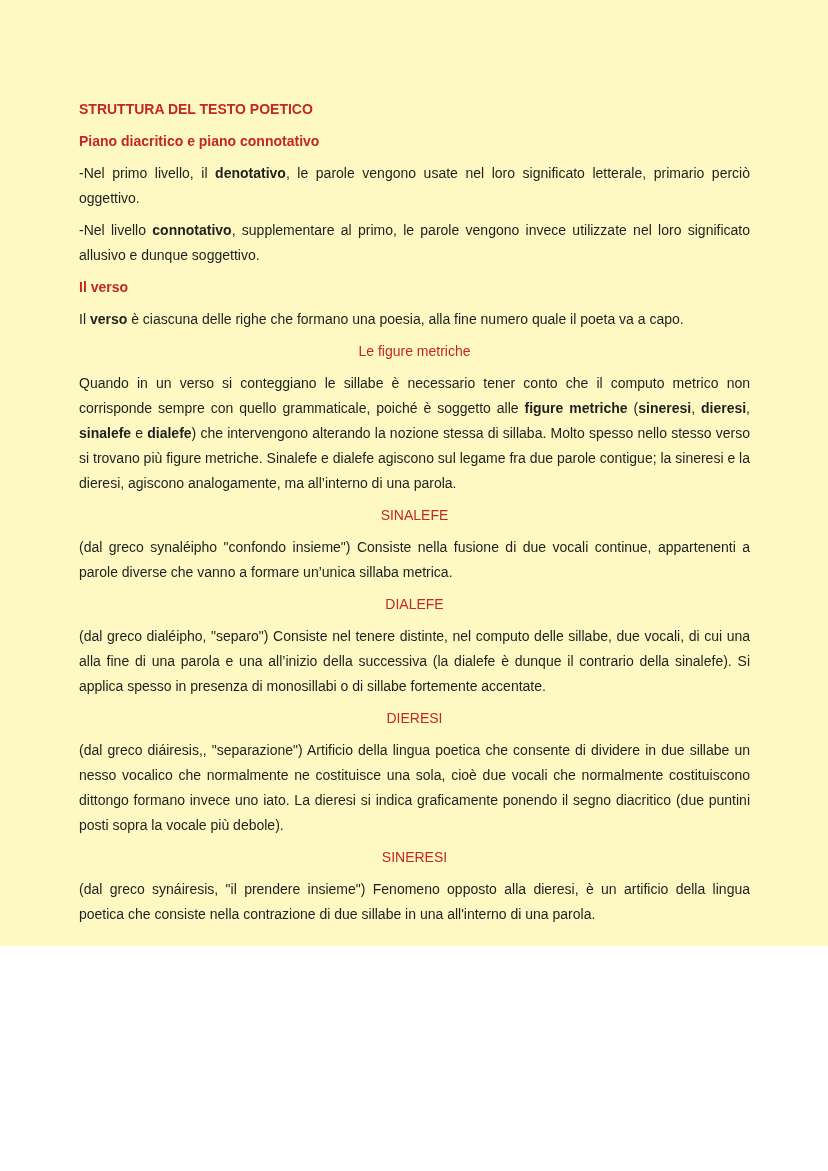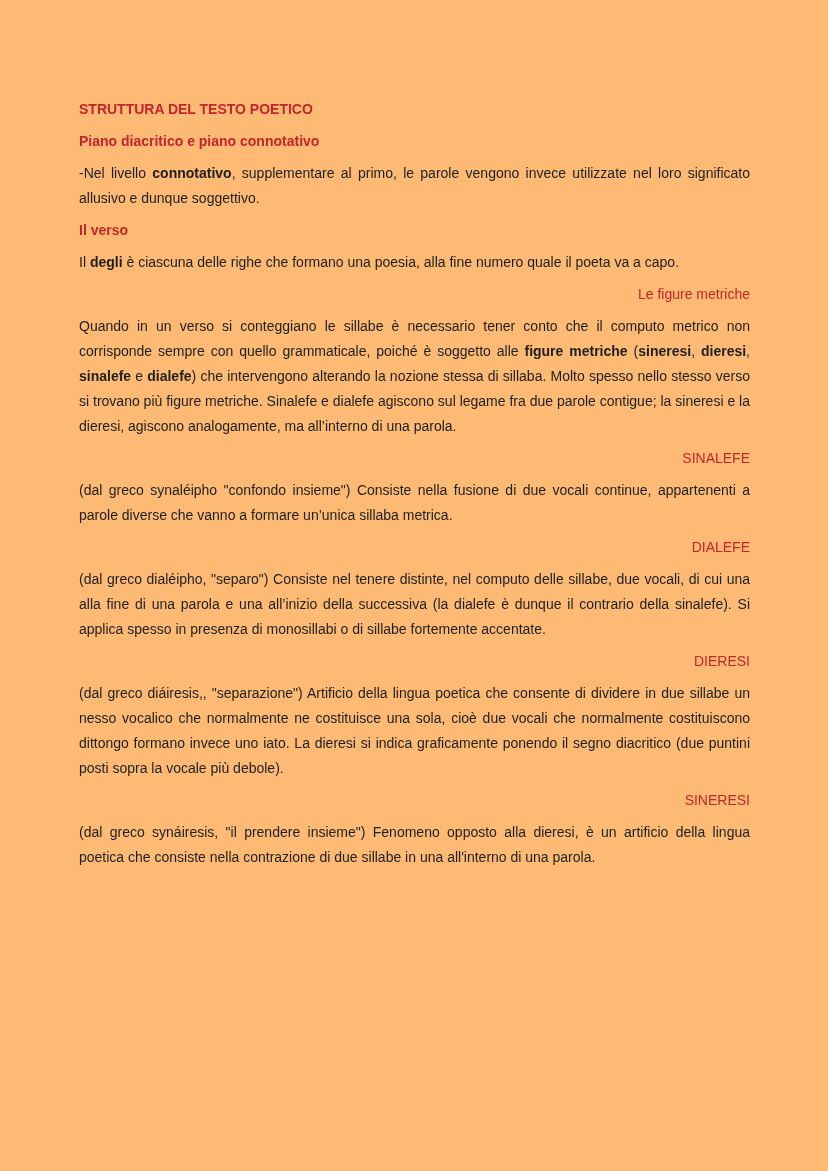--- a/index.html
+++ b/index.html
@@ -3,22 +3,22 @@
 <meta charset="utf-8">
 <style>
   html, body {
     margin: 0;
     padding: 0;
     background: #ffffff;
   }
   .page {
     position: relative;
     width: 828px;
-    height: 1171px;
-    background: #fdba74;
+    height: 946px;
+    background: #fef9c3;
     overflow: hidden;
     font-family: "Liberation Sans", sans-serif;
   }
   .doc {
     position: absolute;
     left: 79px;
     top: 97px;
     width: 671px;
   }
   .doc p {
@@ -29,36 +29,37 @@
     text-align: justify;
   }
   .doc p.heading-bold {
     color: #c3262a;
     font-weight: bold;
     text-align: left;
   }
   .doc p.heading {
     color: #c3262a;
     font-weight: normal;
-    text-align: right;
+    text-align: center;
   }
   .doc span.b {
     font-weight: bold;
   }
 </style>
 </head>
 <body>
 
 <div class="page">
   <div class="doc">
       <p class="heading-bold"><span>STRUTTURA DEL TESTO POETICO</span></p>
       <p class="heading-bold"><span>Piano diacritico e piano connotativo</span></p>
+      <p class="body"><span>-Nel primo livello, il </span><span class="b">denotativo</span><span>, le parole vengono usate nel loro significato letterale, primario perciò oggettivo.</span></p>
       <p class="body"><span>-Nel livello </span><span class="b">connotativo</span><span>, supplementare al primo, le parole vengono invece utilizzate nel loro significato allusivo e dunque soggettivo.</span></p>
       <p class="heading-bold"><span>Il verso</span></p>
-      <p class="body"><span>Il </span><span class="b">degli</span><span> è ciascuna delle righe che formano una poesia, alla fine numero quale il poeta va a capo.</span></p>
+      <p class="body"><span>Il </span><span class="b">verso</span><span> è ciascuna delle righe che formano una poesia, alla fine numero quale il poeta va a capo.</span></p>
       <p class="heading"><span>Le figure metriche</span></p>
       <p class="body"><span>Quando in un verso si conteggiano le sillabe è necessario tener conto che il computo metrico non corrisponde sempre con quello grammaticale, poiché è soggetto alle </span><span class="b">figure metriche</span><span> (</span><span class="b">sineresi</span><span>, </span><span class="b">dieresi</span><span>, </span><span class="b">sinalefe</span><span> e </span><span class="b">dialefe</span><span>) che intervengono alterando la nozione stessa di sillaba. Molto spesso nello stesso verso si trovano più figure metriche. Sinalefe e dialefe agiscono sul legame fra due parole contigue; la sineresi e la dieresi, agiscono analogamente, ma all’interno di una parola.</span></p>
       <p class="heading"><span>SINALEFE</span></p>
       <p class="body"><span>(dal greco synaléipho "confondo insieme") Consiste nella fusione di due vocali continue, appartenenti a parole diverse che vanno a formare un’unica sillaba metrica.</span></p>
       <p class="heading"><span>DIALEFE</span></p>
       <p class="body"><span>(dal greco dialéipho, "separo") Consiste nel tenere distinte, nel computo delle sillabe, due vocali, di cui una alla fine di una parola e una all’inizio della successiva (la dialefe è dunque il contrario della sinalefe). Si applica spesso in presenza di monosillabi o di sillabe fortemente accentate.</span></p>
       <p class="heading"><span>DIERESI</span></p>
       <p class="body"><span>(dal greco diáiresis,, "separazione") Artificio della lingua poetica che consente di dividere in due sillabe un nesso vocalico che normalmente ne costituisce una sola, cioè due vocali che normalmente costituiscono dittongo formano invece uno iato. La dieresi si indica graficamente ponendo il segno diacritico (due puntini posti sopra la vocale più debole).</span></p>
       <p class="heading"><span>SINERESI</span></p>
       <p class="body"><span>(dal greco synáiresis, "il prendere insieme") Fenomeno opposto alla dieresi, è un artificio della lingua poetica che consiste nella contrazione di due sillabe in una all'interno di una parola.</span></p>

